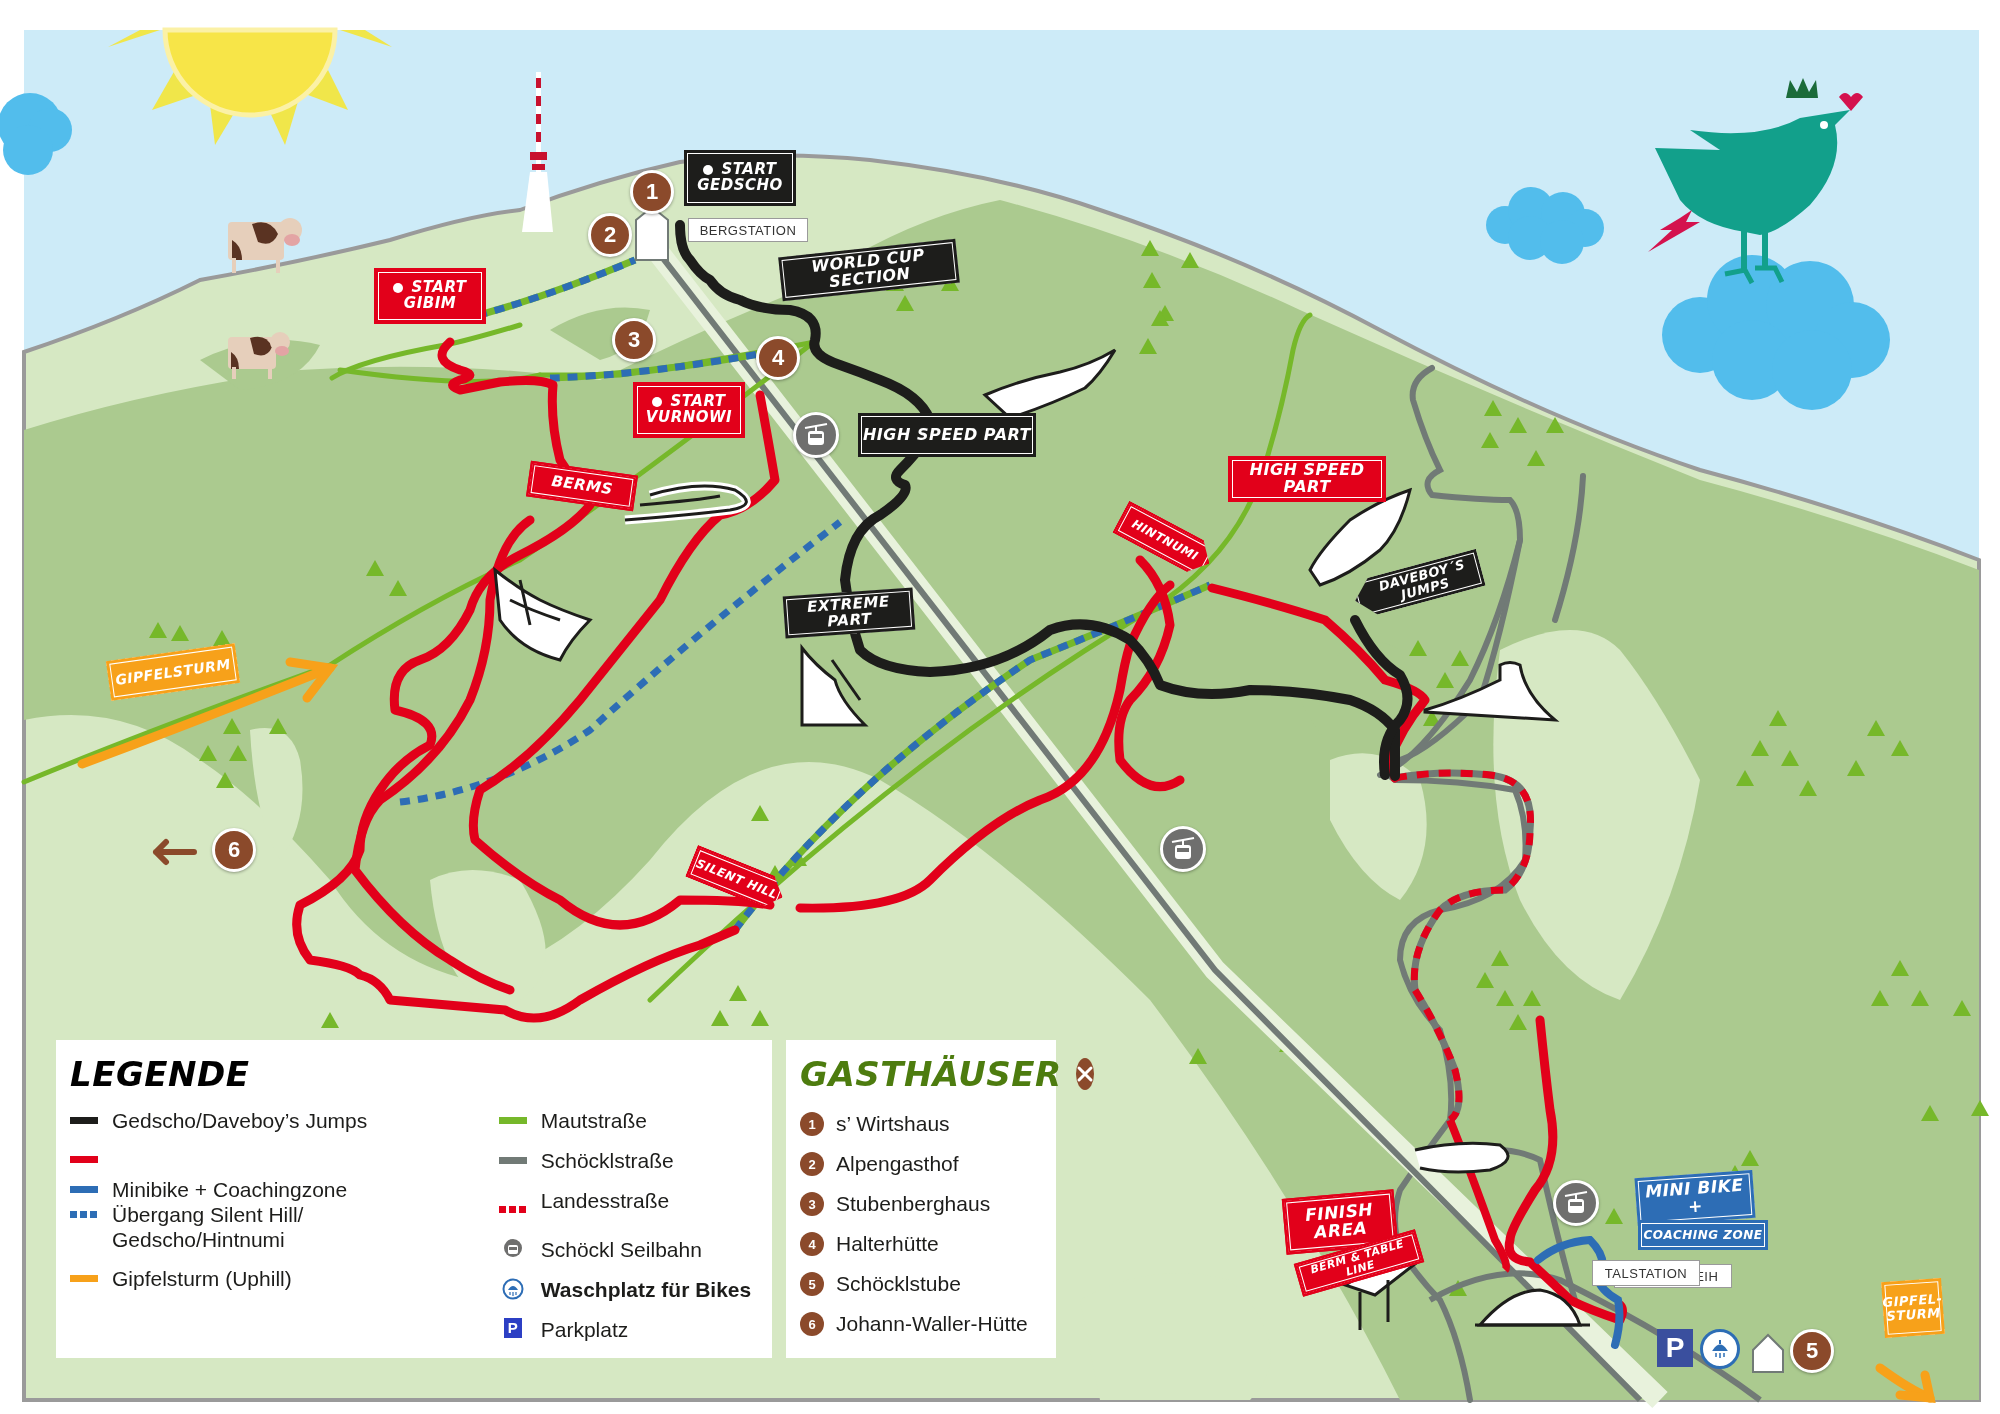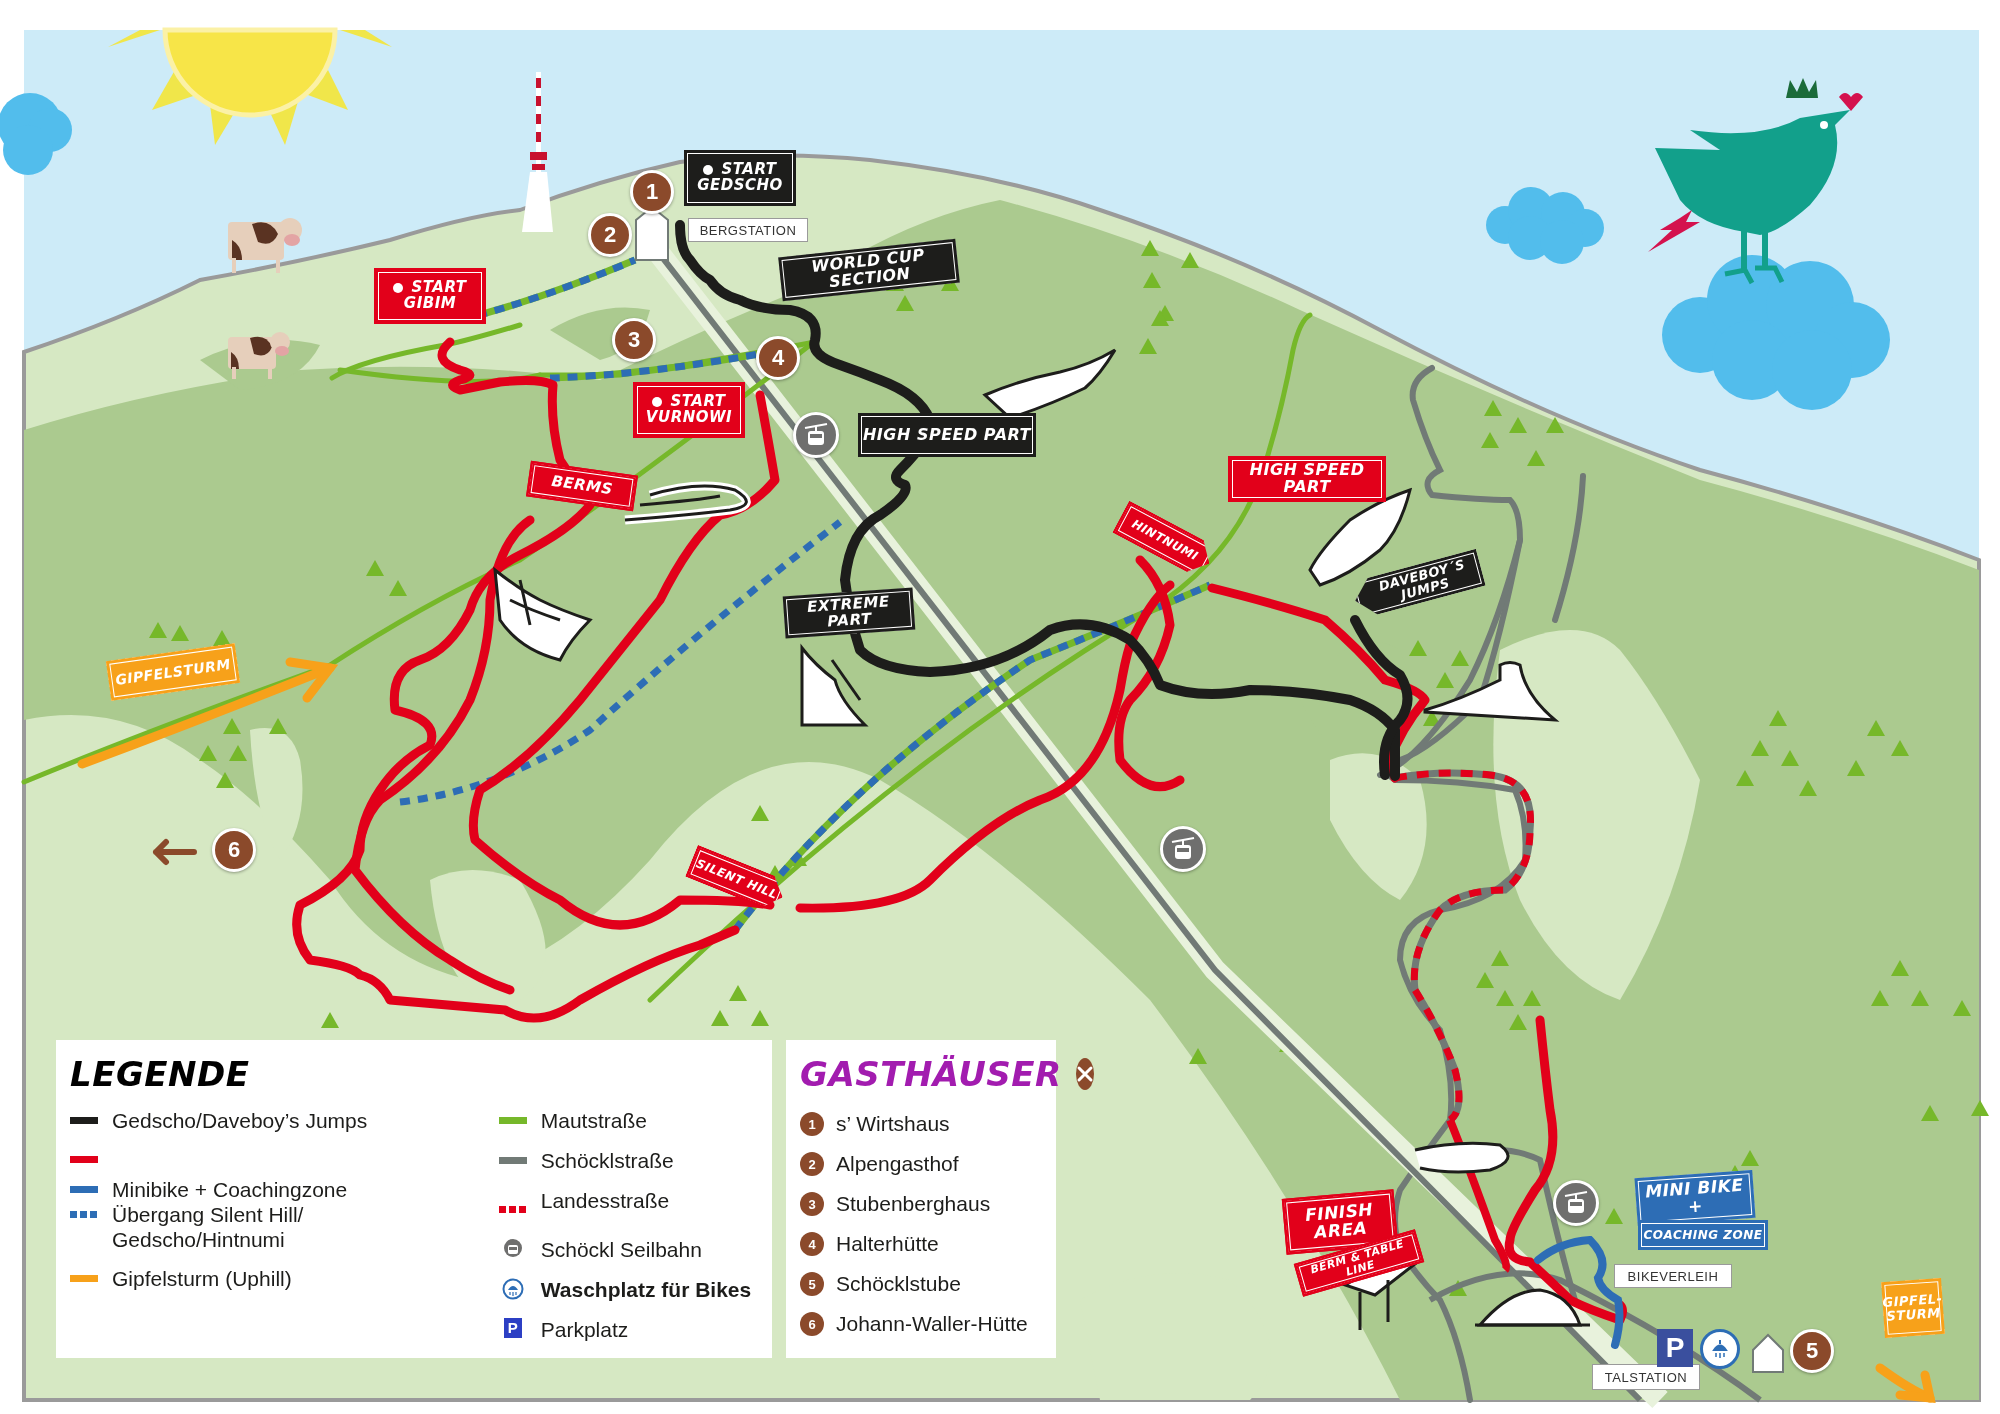--- a/index.html
+++ b/index.html
@@ -310,21 +310,21 @@
 <div class="sign red" style="left:1228px;top:456px;width:158px;height:46px;font-size:16px;">High Speed Part</div>
 <div class="sign red" style="left:1115px;top:522px;width:100px;height:36px;font-size:12px;transform:rotate(28deg);clip-path:polygon(0 0,84% 0,100% 50%,84% 100%,0 100%);">Hintnumi</div>
 <div class="sign black" style="left:1353px;top:565px;width:130px;height:38px;font-size:13px;transform:rotate(-15deg);clip-path:polygon(14% 0,100% 0,100% 100%,14% 100%,0 50%);padding-left:12px;">Daveboy´s Jumps</div>
 <div class="sign orange" style="left:108px;top:652px;width:130px;height:40px;font-size:14px;transform:rotate(-8deg);">Gipfelsturm</div>
 <div class="sign red" style="left:688px;top:862px;width:98px;height:34px;font-size:12px;transform:rotate(22deg);clip-path:polygon(0 0,84% 0,100% 50%,84% 100%,0 100%);">Silent Hill</div>
 <div class="sign red" style="left:1284px;top:1194px;width:112px;height:56px;font-size:17px;transform:rotate(-5deg);">Finish Area</div>
 <div class="sign red" style="left:1296px;top:1246px;width:126px;height:34px;font-size:11px;transform:rotate(-16deg);">Berm &amp; Table Line</div>
 <div class="sign blue" style="left:1636px;top:1174px;width:118px;height:48px;font-size:17px;transform:rotate(-4deg);">Mini Bike +</div>
 <div class="sign blue" style="left:1638px;top:1220px;width:130px;height:30px;font-size:12px;">Coaching Zone</div>
 <div class="plain-label" style="left:1614px;top:1264px;width:116px;height:22px;">BIKEVERLEIH</div>
-<div class="plain-label" style="left:1592px;top:1364px;width:106px;height:24px;">TALSTATION</div>
+<div class="plain-label" style="left:1592px;top:1260px;width:106px;height:24px;">TALSTATION</div>
 <div class="sign orange" style="left:1883px;top:1280px;width:60px;height:56px;font-size:13px;transform:rotate(-4deg);">
   <div>Gipfel-</div>
   <div>sturm</div>
 </div>
 
 <div class="num" style="left:630px;top:170px;">1</div>
 <div class="num" style="left:588px;top:213px;">2</div>
 <div class="num" style="left:612px;top:318px;">3</div>
 <div class="num" style="left:756px;top:336px;">4</div>
 <div class="num" style="left:1790px;top:1329px;">5</div>
@@ -428,21 +428,21 @@
             <span style="display:inline-block;width:18px;height:20px;background:#2c3fc4;color:#fff;font-weight:bold;font-size:15px;text-align:center;line-height:20px;">P</span>
           </span>
         <span>Parkplatz</span>
       </div>
     </div>
   </div>
 </div>
 
 <div class="legend" style="left:786px;top:1040px;width:270px;height:318px;padding:14px 14px;">
   <div style="display:flex;align-items:center;">
-    <h2 style="color:#a21caf;text-transform:uppercase;">Gasthäuser</h2>
+    <h2 style="color:#4d7c0f;text-transform:uppercase;">Gasthäuser</h2>
     <span style="margin-left:14px;width:32px;height:32px;border-radius:50%;background:#8b4a2b;display:inline-flex;align-items:center;justify-content:center;">
       <svg width="18" height="18" viewBox="0 0 18 18">
           <path d="M3,3 L15,15 M15,3 L3,15" stroke="#fff" stroke-width="3" stroke-linecap="round"></path>
         </svg>
     </span>
   </div>
   <div style="margin-top:10px;">
     <div class="g-row">
         <span class="g-num">1</span>
         <span>s’ Wirtshaus</span>

